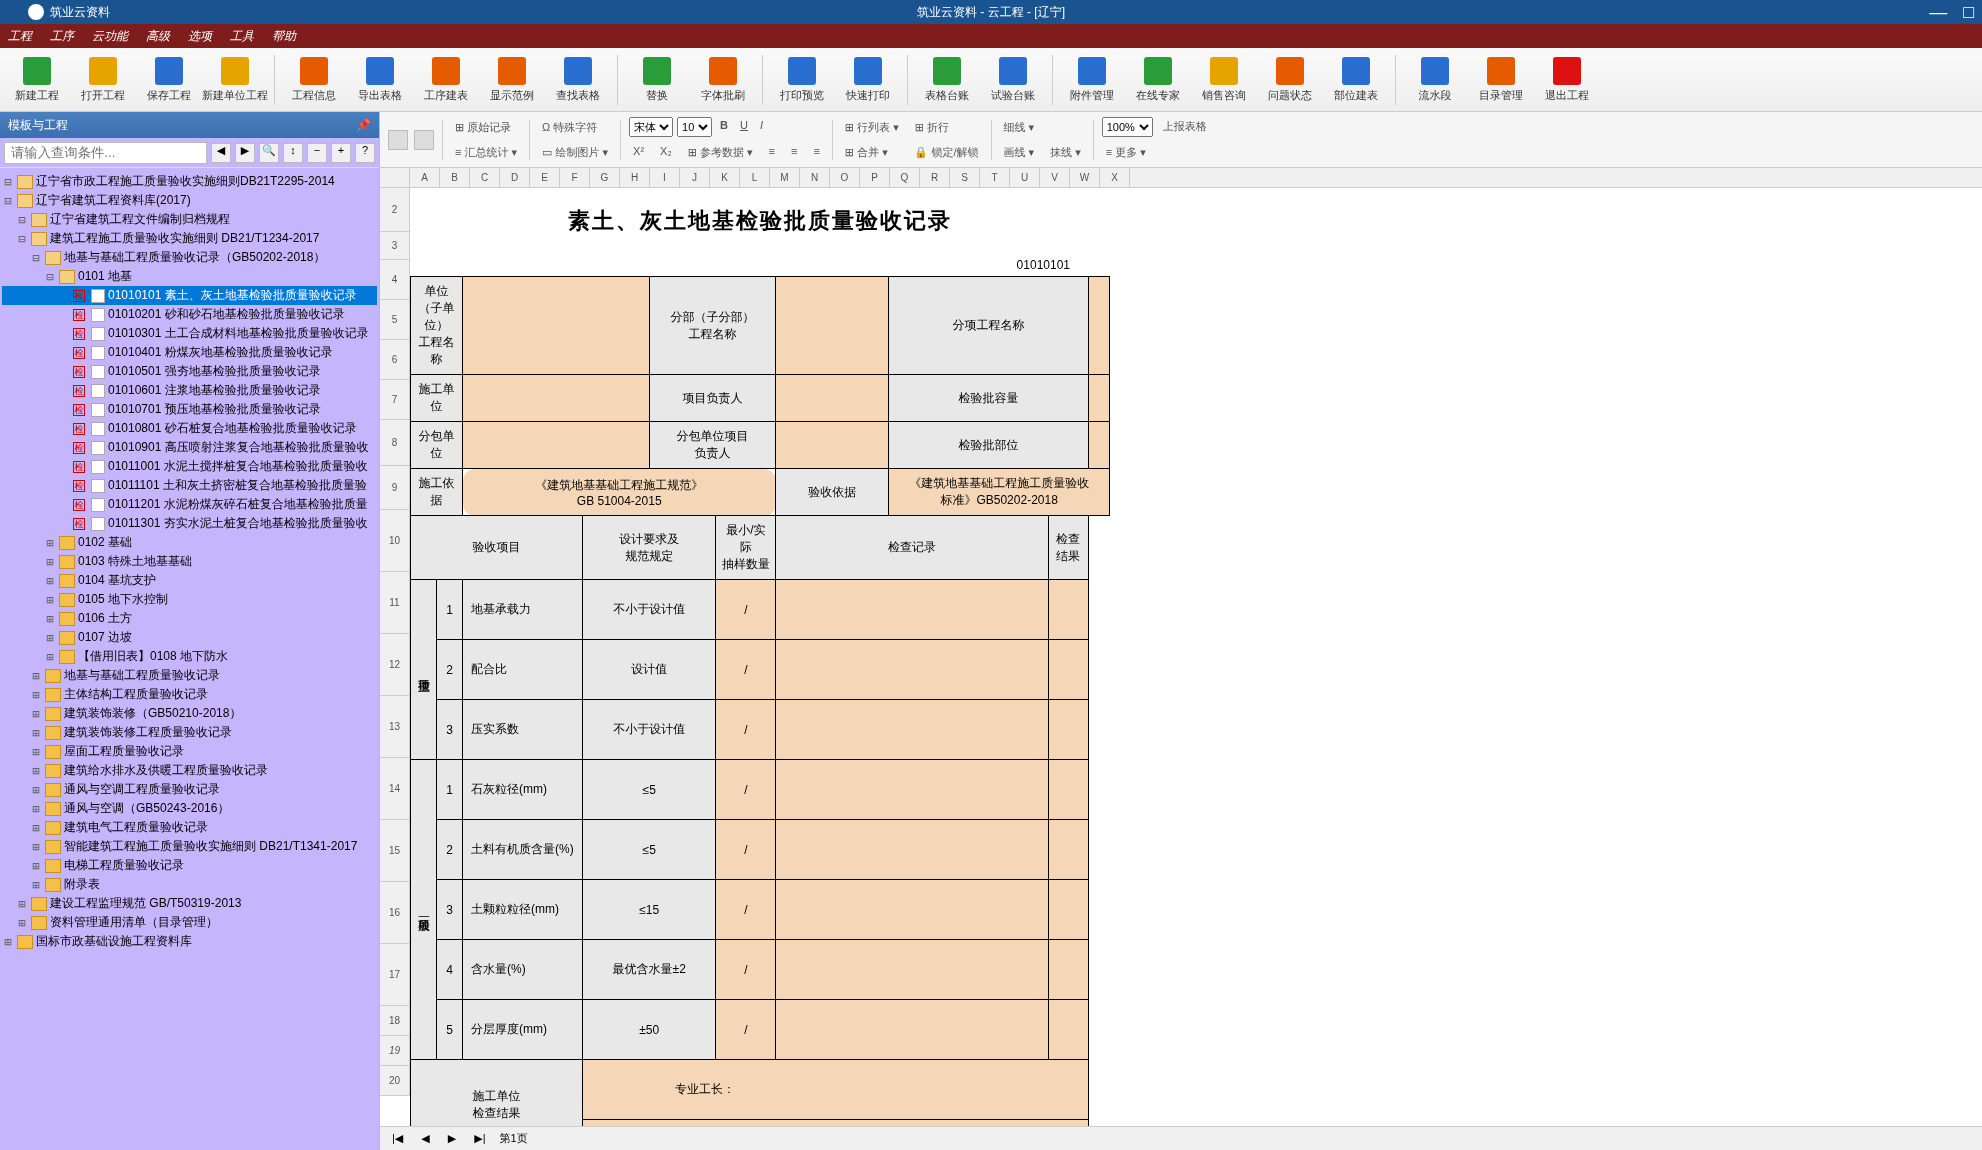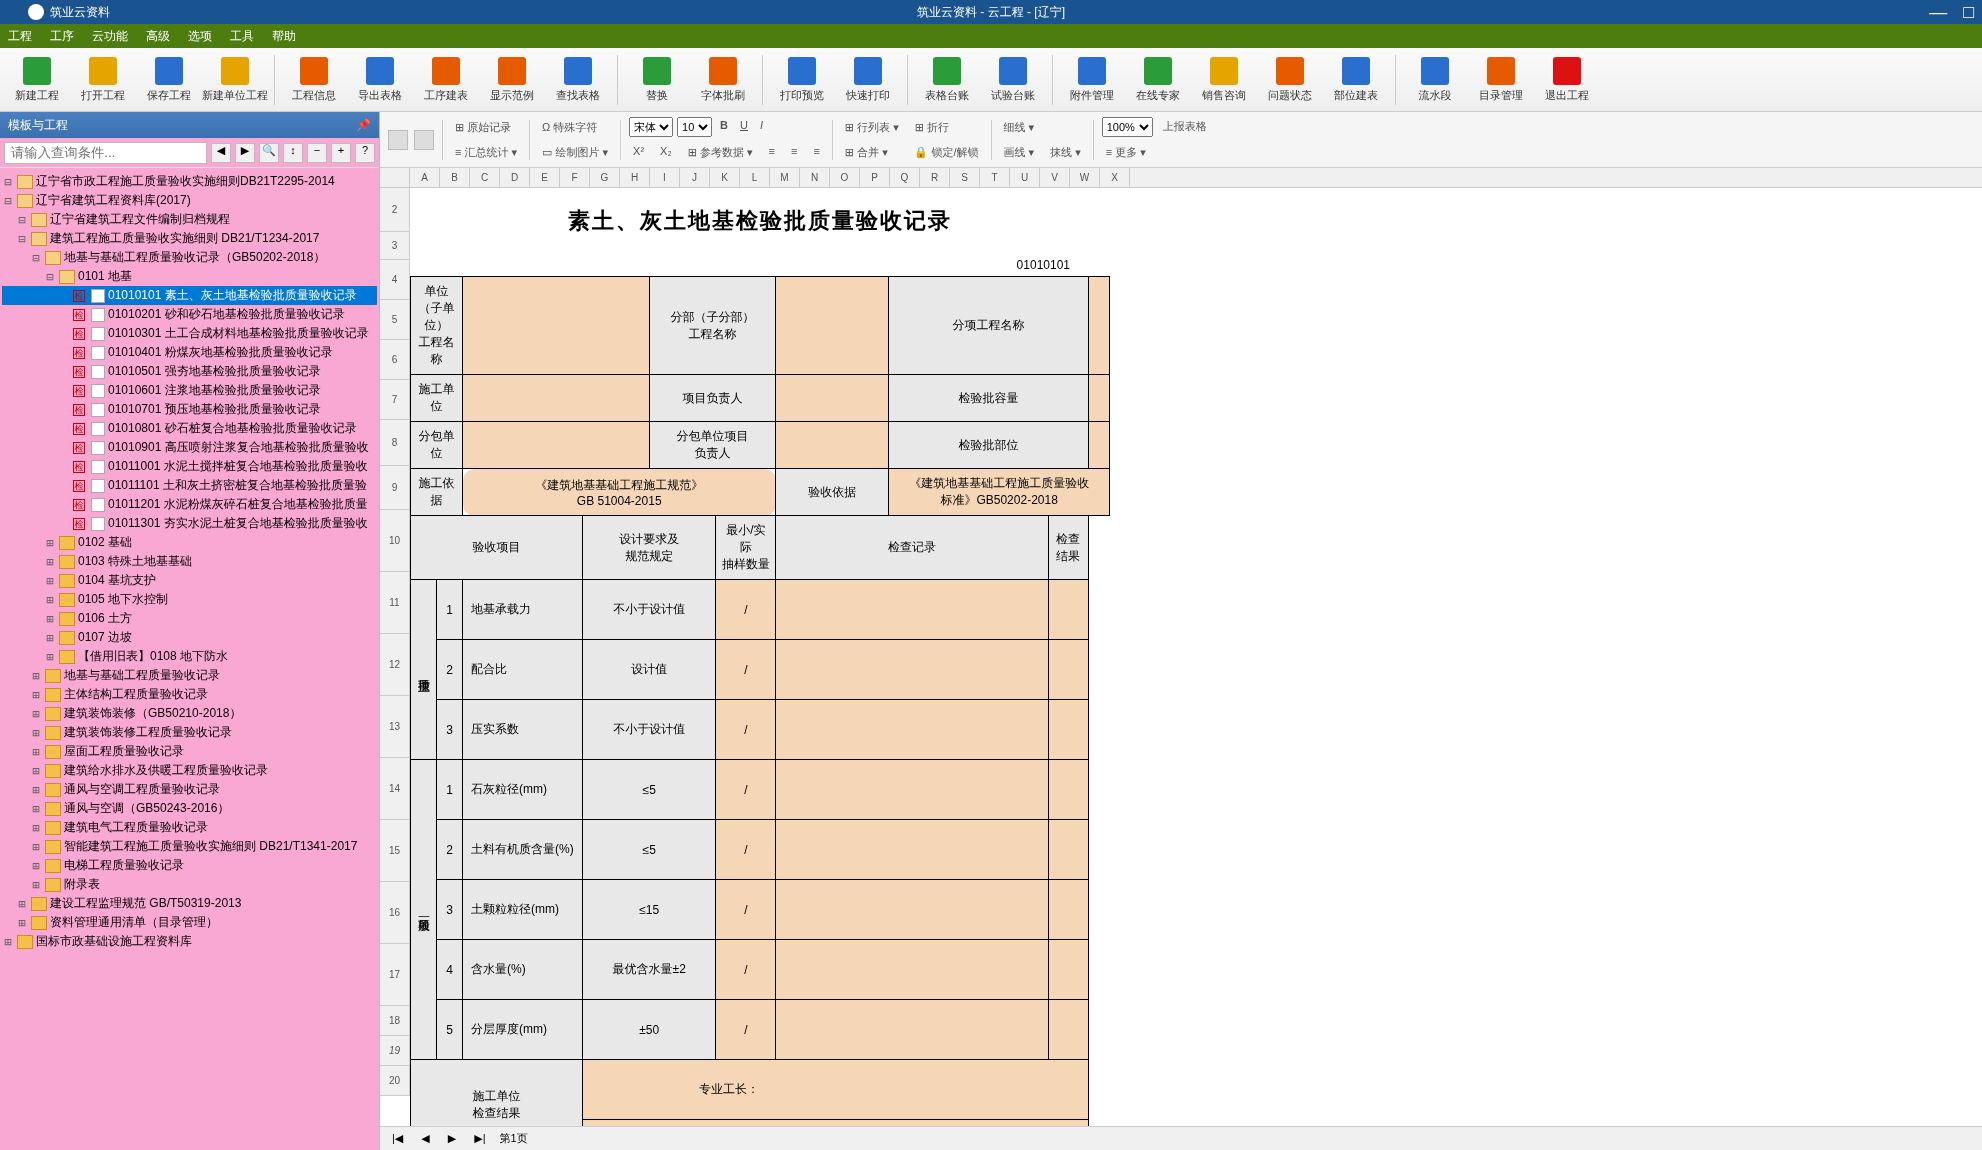--- a/index.html
+++ b/index.html
@@ -6,33 +6,33 @@
 body { width: 1982px; height: 1150px; background: #fff; overflow: hidden; font-size: 12px; }
 
 
 .titlebar { height: 24px; background: #1a5490; color: #fff; display: flex; align-items: center; padding: 0 8px; }
 .titlebar .left { display: flex; align-items: center; gap: 6px; padding-left: 20px; }
 .titlebar .center { position: absolute; left: 50%; transform: translateX(-50%); }
 .titlebar .right { margin-left: auto; display: flex; gap: 16px; font-size: 18px; }
 .app-icon { width: 16px; height: 16px; background: #fff; border-radius: 50%; display: inline-block; }
 
 
-.menubar { height: 24px; background: #4d7c0f; color: #fff; display: flex; align-items: center; padding: 0 8px; gap: 18px; }
+.menubar { height: 24px; background: #7f1d1d; color: #fff; display: flex; align-items: center; padding: 0 8px; gap: 18px; font-style: italic; }
 .menubar span { cursor: pointer; }
 
 
 .ribbon { height: 64px; background: linear-gradient(#fafafa,#eee); border-bottom: 1px solid #ccc; display: flex; align-items: center; padding: 2px 6px; gap: 4px; }
 .ribbon .tool { display: flex; flex-direction: column; align-items: center; width: 62px; cursor: pointer; }
 .ribbon .tool .ico { width: 28px; height: 28px; border-radius: 3px; margin-bottom: 3px; }
 .ribbon .tool .lbl { font-size: 11px; color: #333; white-space: nowrap; }
 .ribbon .sep { width: 1px; height: 50px; background: #ccc; margin: 0 4px; }
 
 
 .main { display: flex; height: calc(100vh - 112px); }
-.left-panel { width: 380px; border-right: 1px solid #bbb; display: flex; flex-direction: column; background: #f9a8d4; }
+.left-panel { width: 380px; border-right: 1px solid #bbb; display: flex; flex-direction: column; background: #c4b5fd; }
 .panel-header { height: 26px; background: linear-gradient(#4a80c0,#3a70b0); color: #fff; padding: 0 8px; display: flex; align-items: center; justify-content: space-between; font-size: 12px; }
 .tabs-row { height: 28px; display: flex; align-items: center; background: #e8f0fc; border-bottom: 1px solid #ccc; }
 .tabs-row .tab { padding: 4px 10px; color: #1a5490; cursor: pointer; }
 .tabs-row .tab.active { background: #fff; border: 1px solid #ccc; border-bottom: none; }
 .tabs-row .count { margin-left: 20px; color: #1a5490; }
 .search-row { height: 30px; display: flex; align-items: center; padding: 4px; gap: 4px; border-bottom: 1px solid #ddd; }
 .search-row input { flex: 1; height: 22px; border: 1px solid #bbb; padding: 0 6px; color: #999; }
 .search-row .btn { width: 20px; height: 20px; border: 1px solid #bbb; background: #f0f0f0; cursor: pointer; text-align: center; font-size: 11px; }
 
 .tree { flex: 1; overflow: auto; padding: 4px 2px; font-size: 12px; }
@@ -662,21 +662,21 @@
                   <td class="grey rownum">5</td>
                   <td class="grey" style="text-align:left;padding-left:8px;width:120px;">分层厚度(mm)</td>
                   <td class="grey" colspan="2" style="width:110px;">±50</td>
                   <td class="peach" style="width:60px;">/</td>
                   <td class="peach" colspan="3" style="width:160px;"></td>
                   <td class="peach" style="width:40px;"></td>
                 </tr>
                 <tr style="height:60px;">
                   <td class="grey" colspan="3" rowspan="2" style="white-space:pre-line;">施工单位
 检查结果</td>
-                  <td class="peach" colspan="7" style="text-align:left;padding-left:116px;">专业工长：</td>
+                  <td class="peach" colspan="7" style="text-align:left;padding-left:92px;">专业工长：</td>
                 </tr>
                 <tr>
                   <td class="peach" colspan="7" style="text-align:left;padding-left:100px;">项目专业质量检查员：</td>
                 </tr>
               </tbody>
             </table>
         </div>
       </div>
     </div>
 

